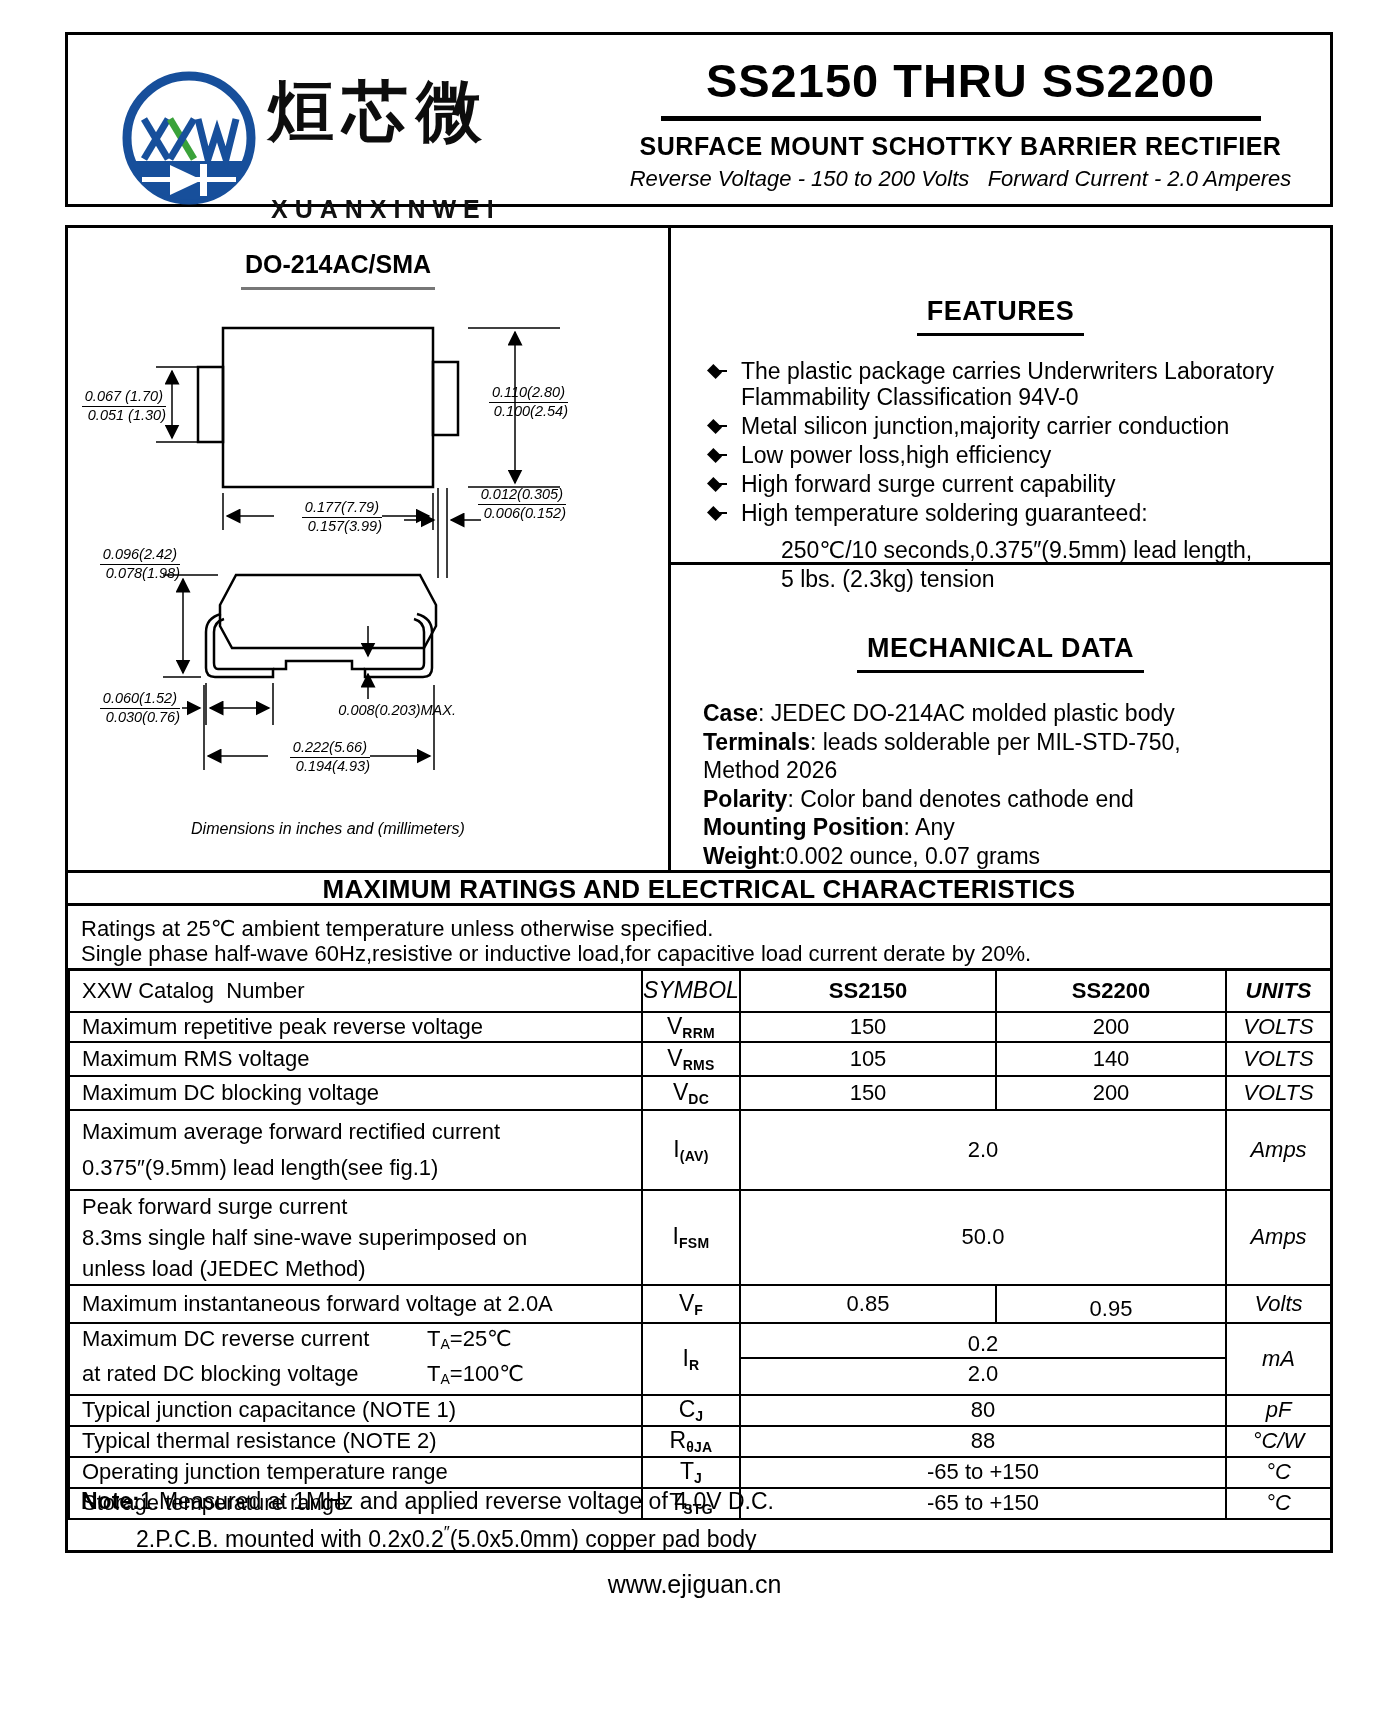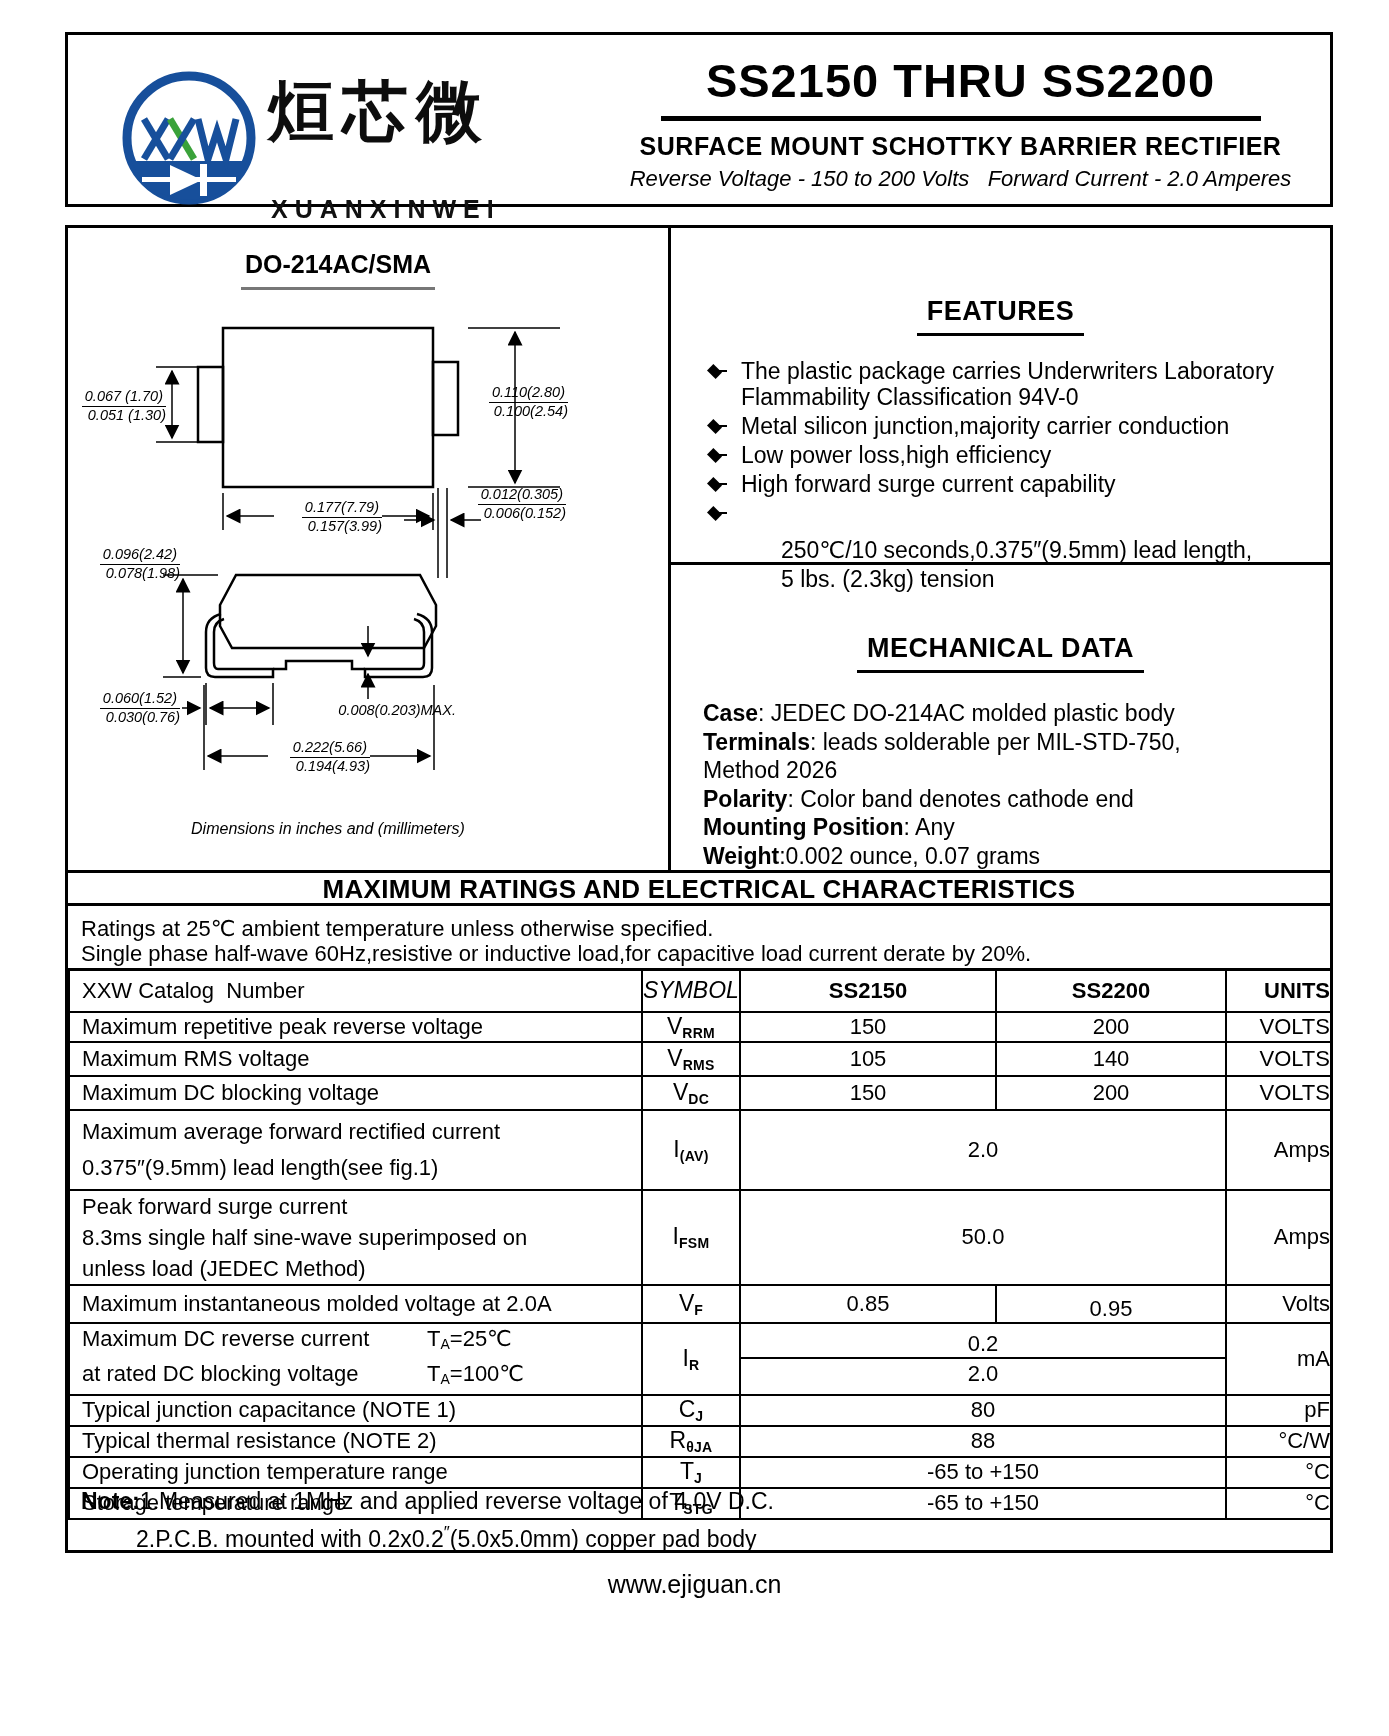--- a/index.html
+++ b/index.html
@@ -50,21 +50,21 @@
   .ratings-intro{position:absolute;left:0;top:682px;width:100%;padding:6px 0 0 13px;font-size:22px;line-height:25px;}
 
   
   .ratings-table{position:absolute;left:0;top:740px;width:1262px;border-collapse:collapse;table-layout:fixed;}
   .ratings-table td{border:2px solid #000;font-size:22px;vertical-align:middle;overflow:hidden;}
   .ratings-table tr.toprow td{border-top:3px solid #000;}
   td.param{padding-left:12px;text-align:left;}
   td.sym{text-align:center;font-size:23px;}
   td.sym sub{font-size:14px;font-weight:700;vertical-align:-4px;letter-spacing:0.3px;}
   td.val{text-align:center;}
-  td.unit{text-align:right;}
+  td.unit{text-align:center;font-style:italic;}
   .head-catalog{font-size:24px;}
   .head-symbols{font-style:italic;font-size:19px;font-weight:400;}
   .head-part{font-weight:700;}
   .head-units{font-weight:700;font-size:24px;}
   .two-line div{line-height:36px;}
   .three-line div{line-height:31px;}
   .v-offset{padding-top:10px;}
   td.stacked{padding:0;}
   .stack-top,.stack-bot{height:30px;line-height:30px;text-align:center;}
   .stack-top{border-bottom:2px solid #000;}
@@ -264,20 +264,23 @@
             </span>
           <div class="ftext">
               <div>High forward surge current capability</div>
             </div>
         </div>
         <div class="feat">
           <span class="blt">
               <span class="blt-dia"></span>
               <span class="blt-line"></span>
             </span>
+          <div class="ftext">
+              <div>High temperature soldering guaranteed:</div>
+            </div>
         </div>
         <div class="feat-cont">
           <div>250℃/10 seconds,0.375″(9.5mm) lead length,</div>
           <div>5 lbs. (2.3kg) tension</div>
         </div>
       </div>
     </div>
 
     <div class="mech-panel">
       <div class="section-title"><span>MECHANICAL DATA</span></div>
@@ -347,21 +350,21 @@
         <td class="param three-line">
           <div>Peak forward surge current</div>
           <div>8.3ms single half sine-wave superimposed on</div>
           <div>unless load (JEDEC Method)</div>
         </td>
         <td class="sym"><span>I</span><sub>FSM</sub></td>
         <td class="val" colspan="2">50.0</td>
         <td class="unit">Amps</td>
       </tr>
       <tr style="height:32px;">
-        <td class="param">Maximum instantaneous molded voltage at 2.0A</td>
+        <td class="param">Maximum instantaneous forward voltage at 2.0A</td>
         <td class="sym"><span>V</span><sub>F</sub></td>
         <td class="val">0.85</td>
         <td class="val v-offset">0.95</td>
         <td class="unit">Volts</td>
       </tr>
       <tr style="height:62px;">
         <td class="param">
           <div class="cond-line"><span class="cond-main">Maximum DC reverse current</span><span><span>T</span><sub>A</sub><span>=25℃</span></span></div>
           <div class="cond-line"><span class="cond-main">at rated DC blocking voltage</span><span><span>T</span><sub>A</sub><span>=100℃</span></span></div>
         </td>

